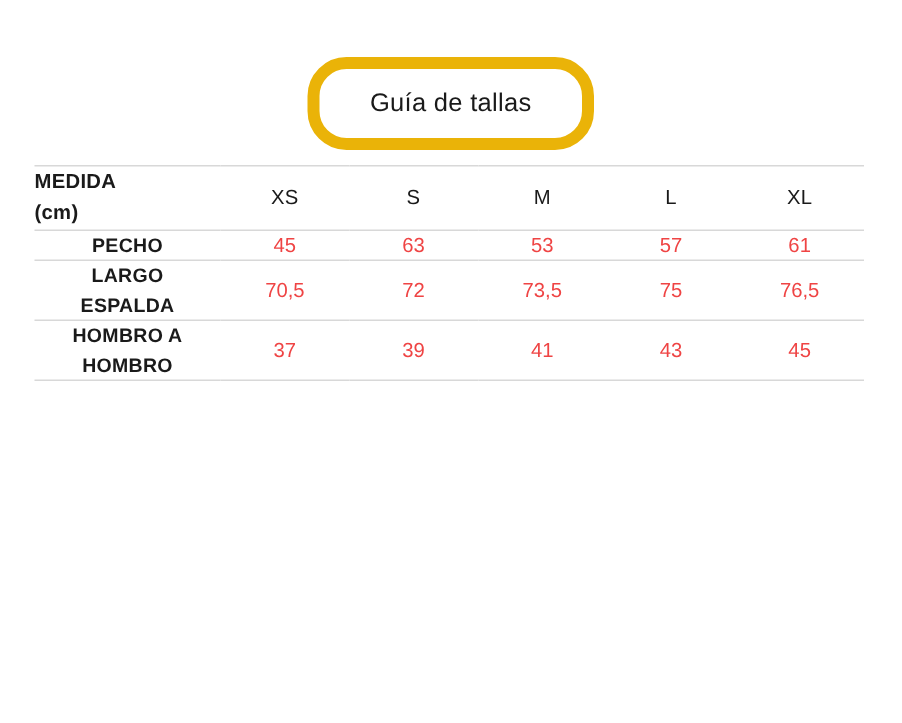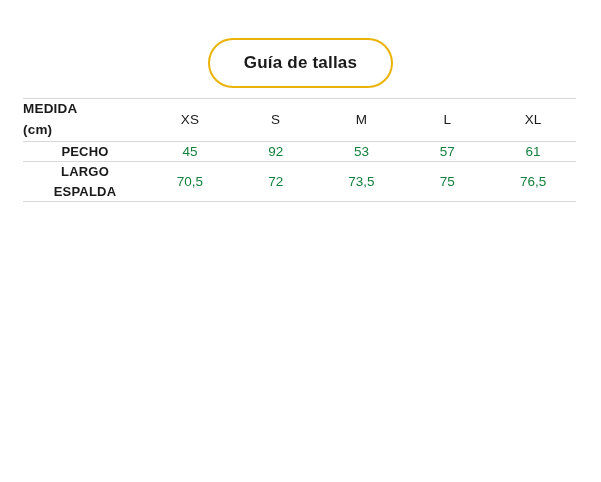--- a/index.html
+++ b/index.html
@@ -20,25 +20,25 @@
     height: 482px;
     box-sizing: border-box;
   }
   .title-wrap {
     display: flex;
     justify-content: center;
     align-items: center;
     padding-top: 38px;
   }
   .title-pill {
-    border: 2px solid #eab308;
+    border: 8px solid #eab308;
     border-radius: 26px;
     padding: 13px 34px;
     font-size: 17px;
-    font-weight: bold;
+    font-weight: normal;
     letter-spacing: 0.2px;
     color: #1a1a1a;
     background: #ffffff;
     white-space: nowrap;
   }
   table.size-table {
     margin-top: 10px;
     width: 553px;
     margin-left: 23px;
     border-collapse: collapse;
@@ -76,21 +76,21 @@
     font-weight: bold;
     line-height: 1.5;
     padding: 10px 0 10px 0;
     letter-spacing: 0.2px;
   }
   td.cell-value {
     text-align: center;
     font-size: 13.5px;
     font-weight: normal;
     padding: 10px 0;
-    color: #15803d;
+    color: #ef4444;
   }
   tbody tr:last-child td {
     border-bottom: 1px solid #d8d8d8;
   }
   .lbl-line { display: block; }
 </style>
 </head>
 <body>
 
 <div class="page">
@@ -113,38 +113,49 @@
         <th class="head-size">XL</th>
       </tr>
     </thead>
     <tbody>
 
       <tr>
         <td class="row-label">
           <span class="lbl-line">PECHO</span>
         </td>
         <td class="cell-value">45</td>
-        <td class="cell-value">92</td>
+        <td class="cell-value">63</td>
         <td class="cell-value">53</td>
         <td class="cell-value">57</td>
         <td class="cell-value">61</td>
       </tr>
 
 
 
       <tr>
         <td class="row-label">
           <span class="lbl-line">LARGO</span>
           <span class="lbl-line">ESPALDA</span>
         </td>
         <td class="cell-value">70,5</td>
         <td class="cell-value">72</td>
         <td class="cell-value">73,5</td>
         <td class="cell-value">75</td>
         <td class="cell-value">76,5</td>
       </tr>
 
 
+      <tr>
+        <td class="row-label">
+          <span class="lbl-line">HOMBRO A</span>
+          <span class="lbl-line">HOMBRO</span>
+        </td>
+        <td class="cell-value">37</td>
+        <td class="cell-value">39</td>
+        <td class="cell-value">41</td>
+        <td class="cell-value">43</td>
+        <td class="cell-value">45</td>
+      </tr>
 
     </tbody>
   </table>
 
 </div>
 
 </body></html>

